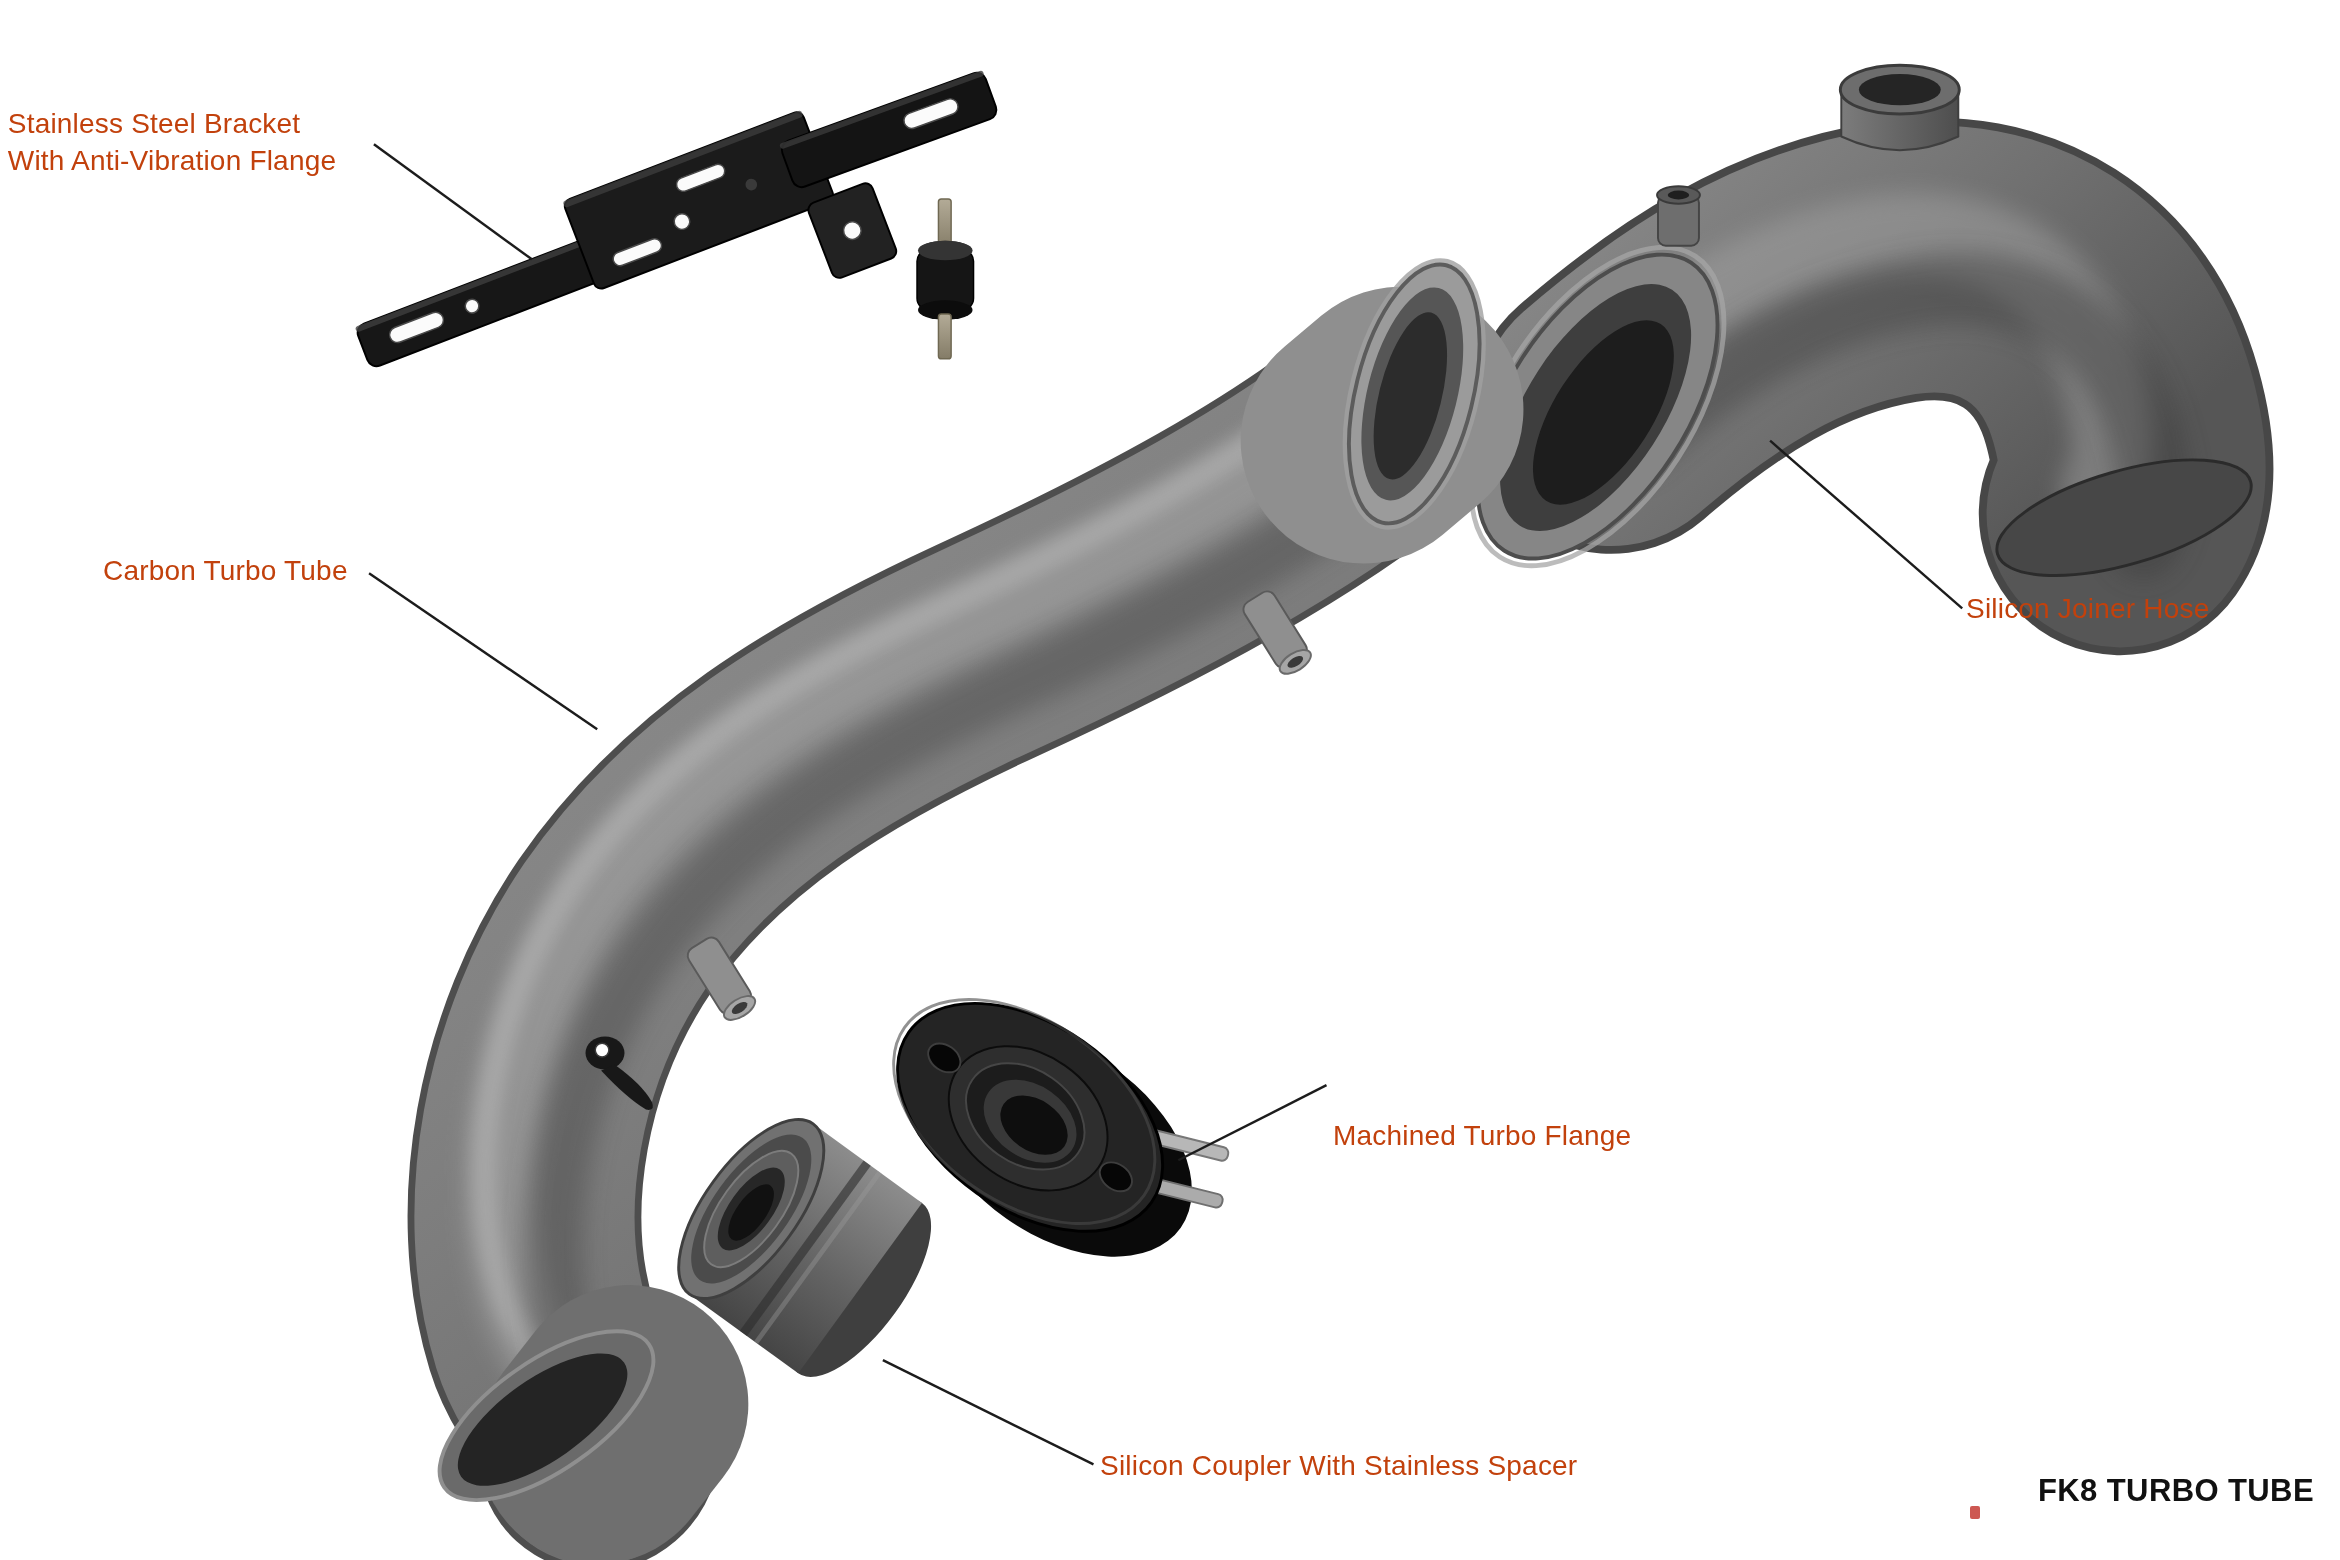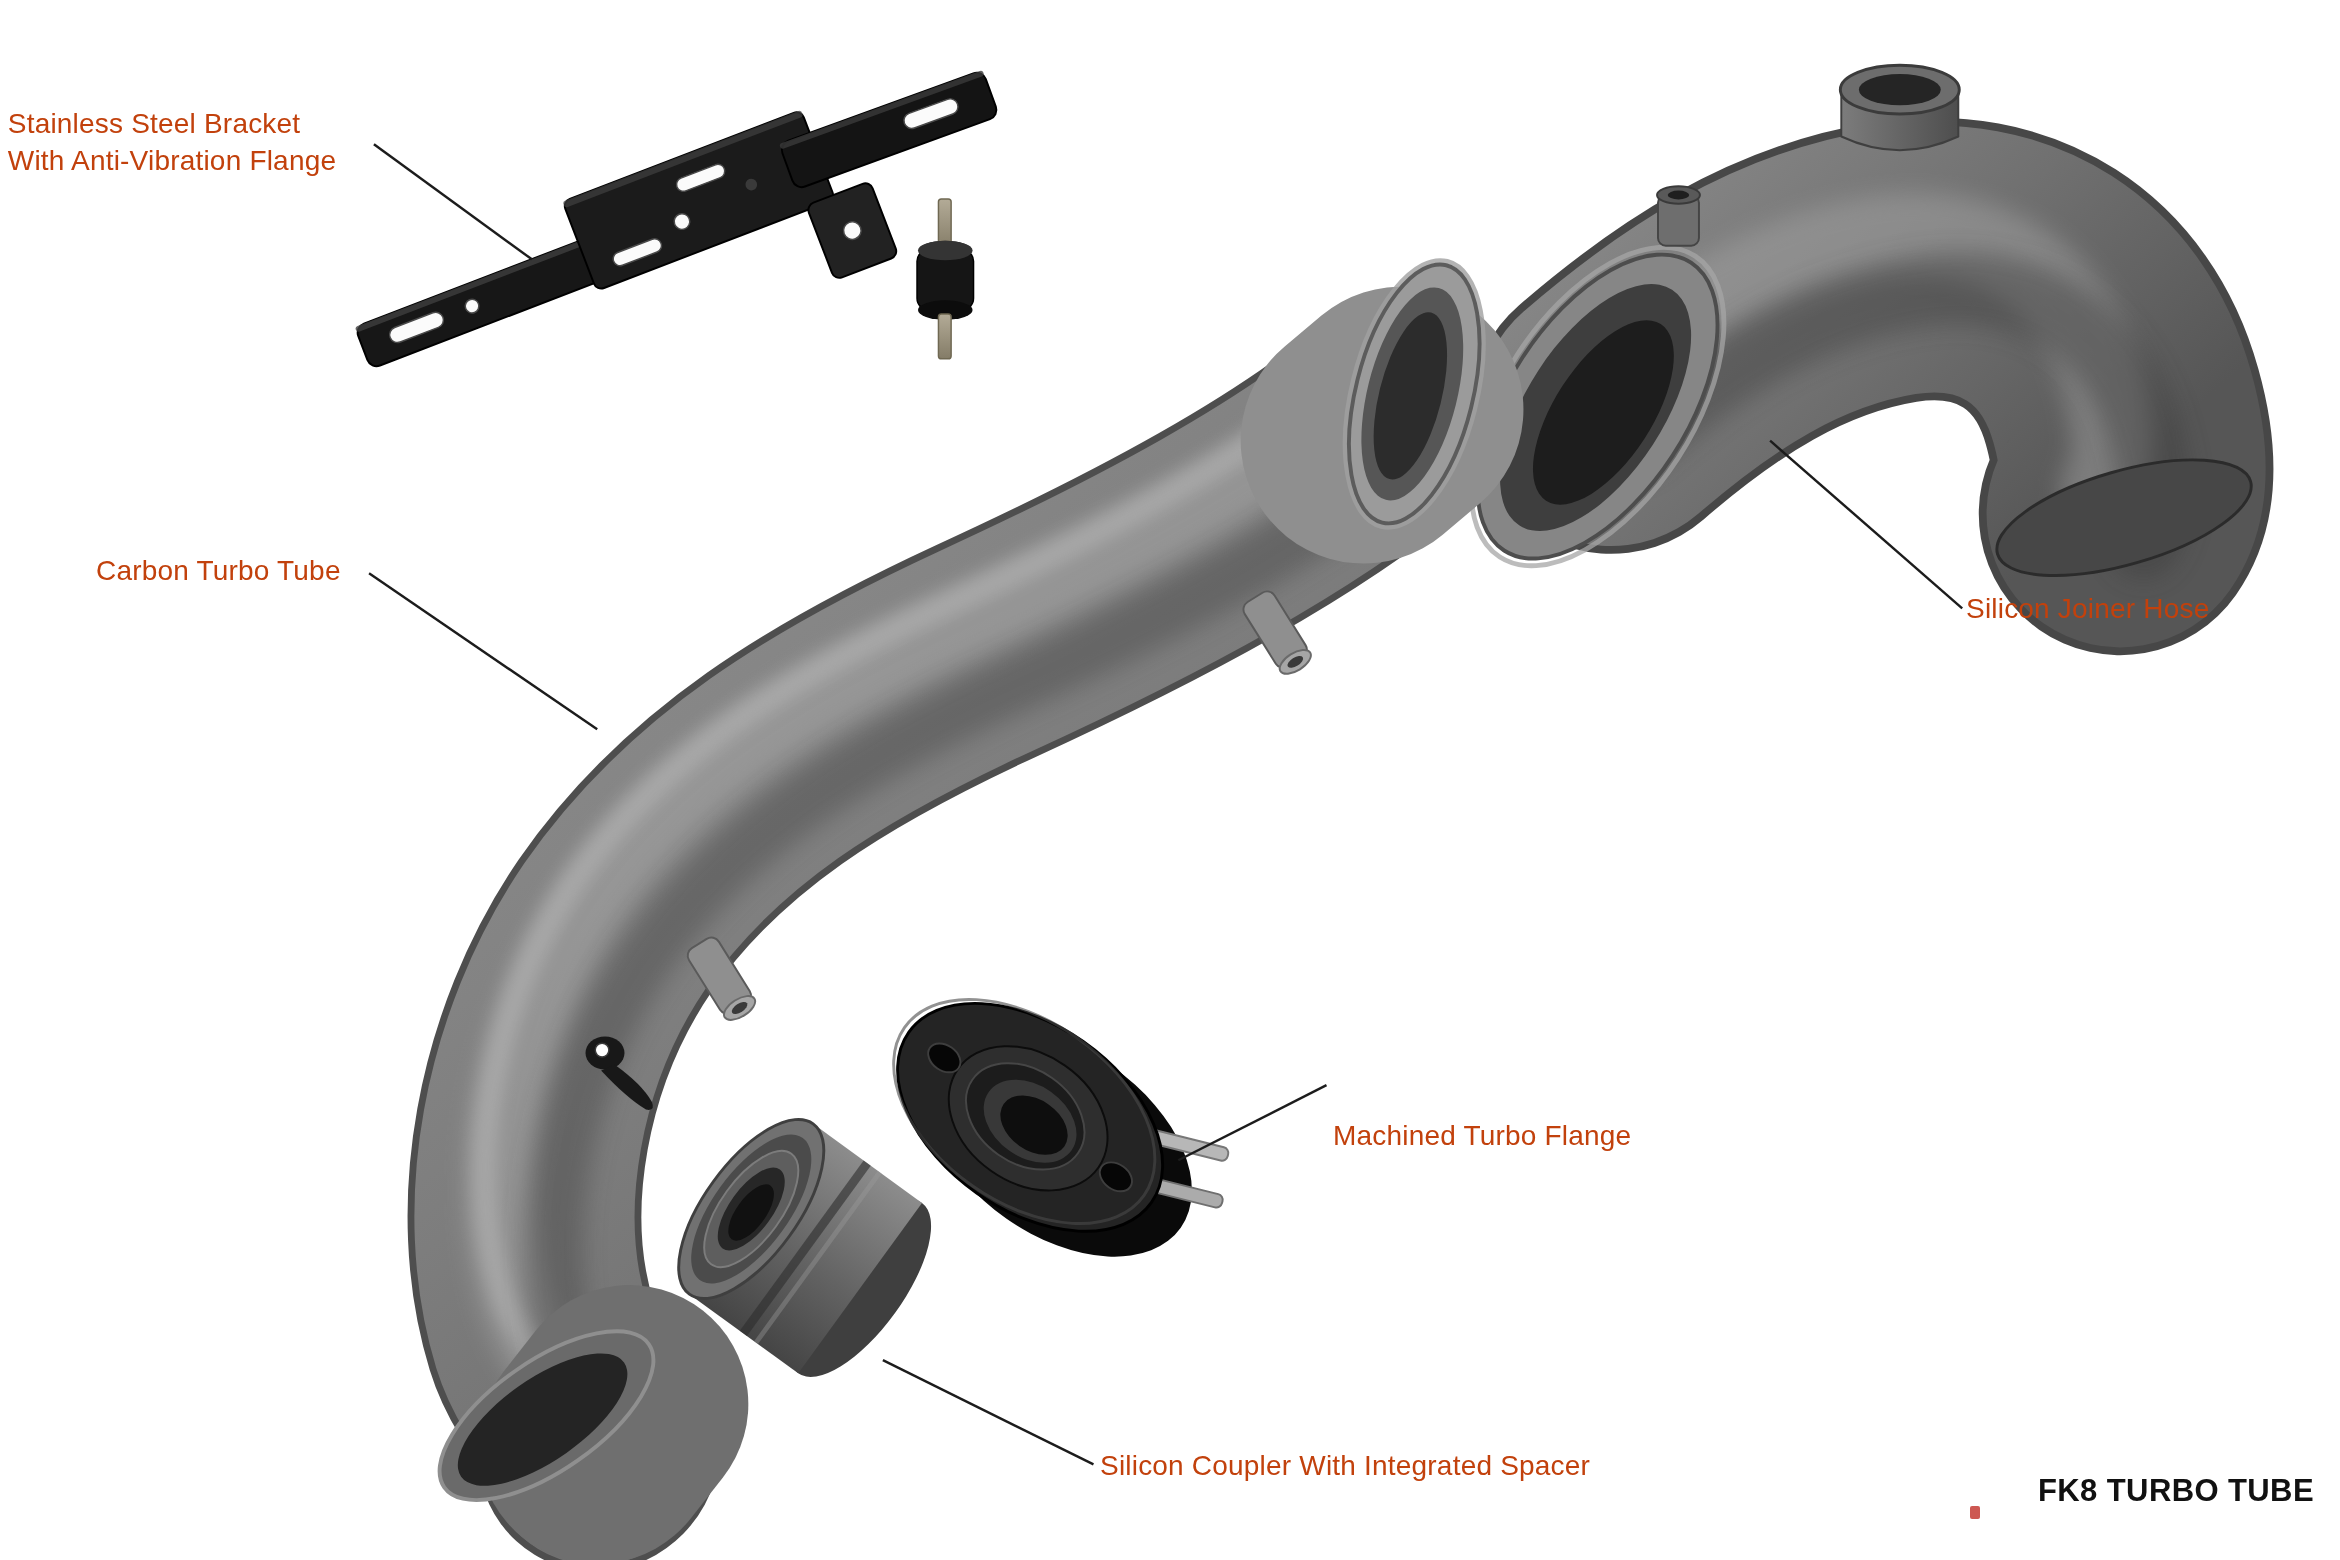--- a/index.html
+++ b/index.html
@@ -8,21 +8,21 @@
     background:#ffffff;
     font-family:"Liberation Sans", sans-serif;
   }
   svg.scene{position:absolute;left:0;top:0;}
   .lbl{
     position:absolute;font-size:28px;color:#c2410c;white-space:nowrap;
     letter-spacing:0.2px;
   }
   .lbl .ln{display:block;line-height:37px;}
   #lbl-bracket{left:7.8px;top:105px;}
-  #lbl-tube{left:96px;top:555px;}
+  #lbl-tube{left:103px;top:555px;}
   #lbl-hose{left:1966px;top:593px;}
   #lbl-flange{left:1333px;top:1120px;}
   #lbl-coupler{left:1100px;top:1450px;}
   #diagram-title{
     position:absolute;left:2038px;top:1473px;font-size:31px;color:#111;
     letter-spacing:0.4px;white-space:nowrap;font-weight:bold;
   }
   #red-marker{
     position:absolute;left:1970px;top:1506px;width:9.8px;height:12.7px;
     background:#c43b34;border-radius:2px;opacity:0.85;
@@ -195,17 +195,17 @@
   </g>
 </svg>
 
 <div class="lbl" id="lbl-bracket">
   <span class="ln">Stainless Steel Bracket</span>
   <span class="ln">With Anti-Vibration Flange</span>
 </div>
 <div class="lbl" id="lbl-tube">Carbon Turbo Tube</div>
 <div class="lbl" id="lbl-hose">Silicon Joiner Hose</div>
 <div class="lbl" id="lbl-flange">Machined Turbo Flange</div>
-<div class="lbl" id="lbl-coupler">Silicon Coupler With Integrated Spacer</div>
+<div class="lbl" id="lbl-coupler">Silicon Coupler With Stainless Spacer</div>
 
 <div id="diagram-title">FK8 TURBO TUBE</div>
 <div id="red-marker"></div>
 
 
 </body></html>

